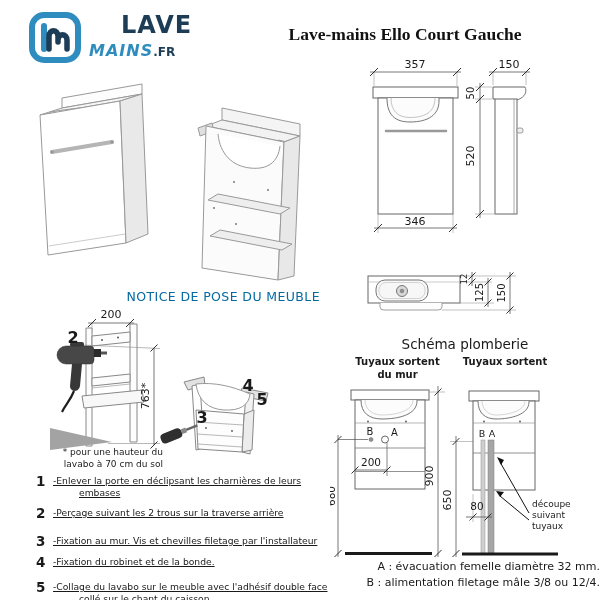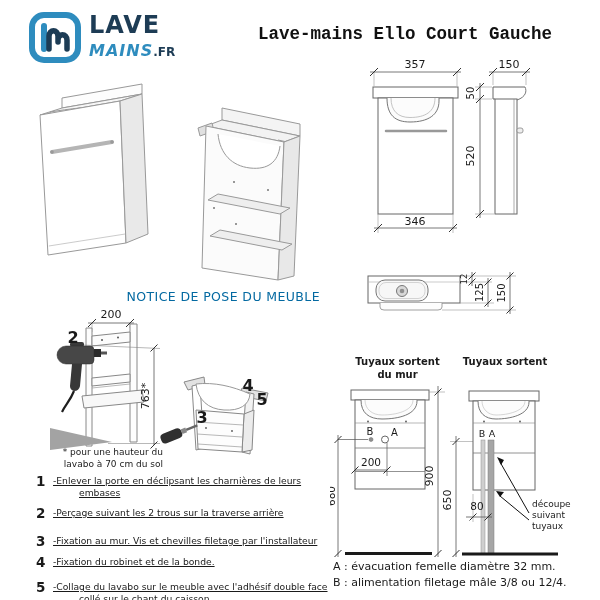--- a/index.html
+++ b/index.html
@@ -2,43 +2,43 @@
 <html><head>
 <meta charset="utf-8">
 <style>
   html,body{margin:0;padding:0;background:#fff;}
   #canvas{position:relative;width:600px;height:600px;background:#ffffff;overflow:hidden;
           font-family:"DejaVu Sans",sans-serif;color:#1a1a1a;}
   .abs{position:absolute;}
   
   #logo{left:28px;top:12px;display:flex;align-items:flex-start;}
   #logo-text{margin-left:7px;line-height:26px;}
-  .logo-l1{font-weight:bold;font-size:24px;letter-spacing:1px;color:#1d3c55;font-family:"DejaVu Sans",sans-serif;}
+  .logo-l1{font-weight:bold;font-size:24px;letter-spacing:1px;color:#1d3c55;font-family:"DejaVu Sans",sans-serif;margin-left:32px;}
   .logo-l2{font-weight:bold;font-size:16px;letter-spacing:1px;color:#2e8cbe;font-style:italic;}
   .logo-fr{font-weight:bold;font-size:12px;color:#1d3c55;letter-spacing:0;}
   
-  #page-title{left:240px;top:24px;width:330px;text-align:center;font-family:Liberation Mono, monospace;
+  #page-title{left:240px;top:24px;width:330px;text-align:center;font-family:Liberation Serif, serif;
               font-weight:bold;font-size:17.5px;color:#111;}
   
   #notice-heading{left:30px;top:289px;width:290px;text-align:right;font-size:12.5px;letter-spacing:.4px;color:#0369a1;}
   #plumbing-heading{left:330px;top:336px;width:270px;text-align:center;font-size:13.5px;color:#1a1a1a;}
   .subtitle{font-size:10px;font-weight:bold;text-align:center;line-height:13px;color:#1a1a1a;}
   #sub-wall{left:330px;top:355px;width:135px;}
   #sub-floor{left:440px;top:355px;width:130px;}
   
   #footnote{left:33px;top:446px;width:130px;font-size:9px;line-height:12px;color:#1a1a1a;text-align:right;}
   
   #instructions{left:36px;top:473px;width:300px;}
   .instr{display:flex;}
   .instr .num{width:17px;font-weight:bold;font-size:13.5px;flex:none;}
   .instr .txt{width:252px;font-size:9.2px;line-height:11.5px;padding-top:2px;
               padding-left:26px;text-indent:-26px;text-decoration:underline;}
   .mb1{margin-bottom:7px}.mb2{margin-bottom:12px}.mb3{margin-bottom:5px}.mb4{margin-bottom:9px}
   
-  #legend{left:333px;top:559px;width:267px;text-align:left;font-size:11px;line-height:16px;color:#1a1a1a;}
+  #legend{left:333px;top:559px;width:267px;text-align:right;font-size:11px;line-height:16px;color:#1a1a1a;}
   svg text{font-family:"DejaVu Sans",sans-serif;fill:#1a1a1a;}
 </style>
 </head>
 <body>
 
 <div id="canvas">
 
   <div class="abs" id="logo">
     <svg width="54" height="52" viewBox="0 0 54 52">
       <rect x="4" y="3" width="46" height="45" rx="12" fill="#fff" stroke="#2e8cbe" stroke-width="6"></rect>
@@ -214,20 +214,21 @@
     <div class="instr mb4">
       <span class="num">4</span>
       <span class="txt">-Fixation du robinet et de la bonde.</span>
     </div>
     <div class="instr">
       <span class="num">5</span>
       <span class="txt">-Collage du lavabo sur le meuble avec l'adhésif double face collé sur le chant du caisson.</span>
     </div>
   </div>
 
+  <div class="abs" id="plumbing-heading">Schéma plomberie</div>
   <div class="abs subtitle" id="sub-wall">
     <div>Tuyaux sortent</div>
     <div>du mur</div>
   </div>
   <div class="abs subtitle" id="sub-floor">
     <div>Tuyaux sortent</div>
   </div>
 
   <svg class="abs" style="left:330px;top:376px" width="270" height="192" viewBox="0 0 270 192">
     <g stroke="#666" fill="none" stroke-width="1">

